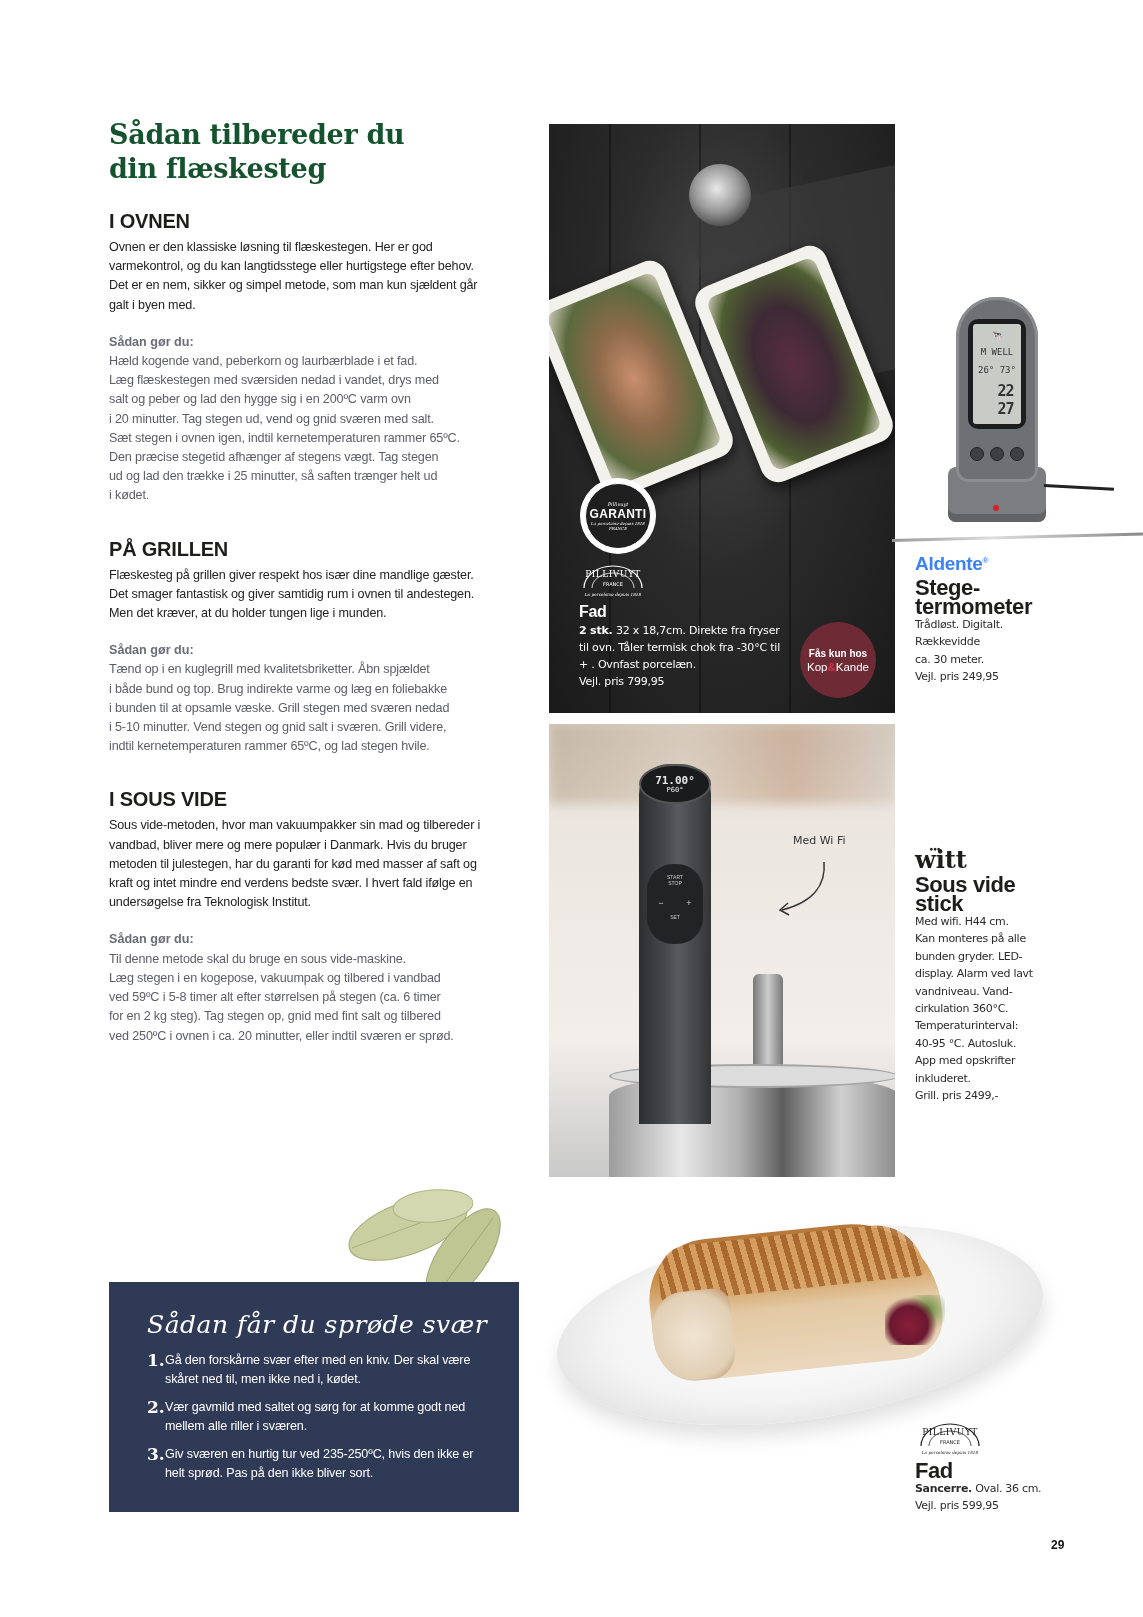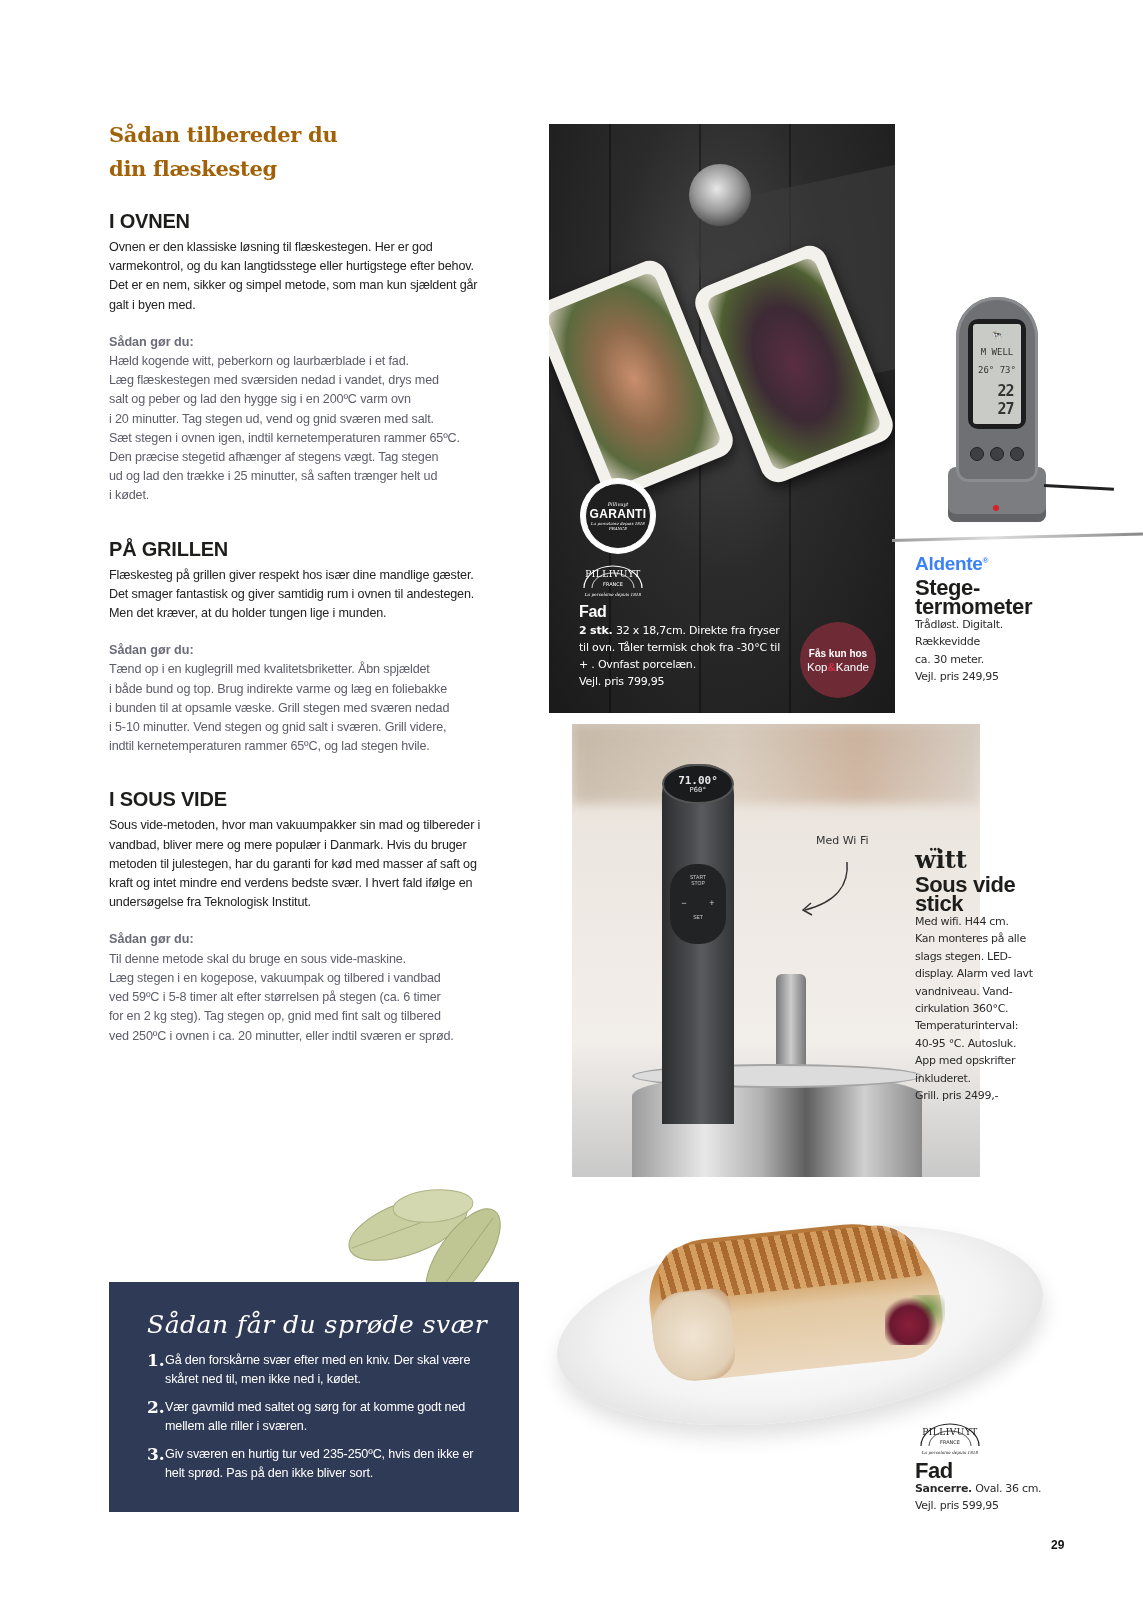--- a/index.html
+++ b/index.html
@@ -1,20 +1,20 @@
 <!DOCTYPE html>
 <html><head>
 <meta charset="utf-8">
 <style>
   * { box-sizing: border-box; margin: 0; padding: 0; }
   html, body { width: 1143px; height: 1617px; background: #ffffff; overflow: hidden; }
   body { position: relative; font-family: "Liberation Sans", sans-serif; color: #1d1d1b; }
 
   .left-col { position: absolute; left: 109px; top: 118px; width: 380px; }
-  .page-title { font-family: "DejaVu Serif", serif; font-weight: bold; font-size: 21px; line-height: 34px; color: #a16207; letter-spacing: -0.3px; }
+  .page-title { font-family: "DejaVu Serif", serif; font-weight: bold; font-size: 27px; line-height: 34px; color: #14532d; letter-spacing: -0.3px; }
   .section { margin-top: 24px; }
   .section-heading { font-family: "Liberation Sans", sans-serif; font-weight: bold; font-size: 20px; line-height: 26px; color: #1d1d1b; letter-spacing: -0.2px; }
   .section-intro { font-size: 12.6px; line-height: 19.2px; color: #222; margin-top: 4px; letter-spacing: -0.15px; }
   .howto-label { font-weight: bold; font-size: 12.6px; line-height: 19.2px; color: #6b6b7a; margin-top: 18px; }
   .howto-text { font-size: 12.6px; line-height: 19.2px; color: #5d5d6a; letter-spacing: -0.15px; }
   .howto-text span { display: block; }
 
   .photo { position: absolute; overflow: hidden; }
   .photo-dark { left: 549px; top: 124px; width: 346px; height: 589px;
     background: radial-gradient(ellipse at 50% 35%, #4a4a4a 0%, #2b2b2b 45%, #1a1a1a 100%); }
@@ -57,21 +57,21 @@
 
   .product-block { position: absolute; left: 915px; width: 140px; }
   .brand-aldente { font-family: "Liberation Sans", sans-serif; font-weight: bold; font-size: 19px; color: #3b82f6; letter-spacing: -0.3px; }
   .brand-aldente sup { font-size: 8px; }
   .brand-witt { font-family: "DejaVu Serif", serif; font-weight: bold; font-size: 24px; color: #1d1d1b; line-height: 24px; position: relative; }
   .witt-dots { position: absolute; left: 14px; top: -11px; font-size: 9px; letter-spacing: -1px; font-weight: bold; }
   .product-title { font-family: "Liberation Sans", sans-serif; font-weight: bold; font-size: 22px; line-height: 19px; color: #1d1d1b; letter-spacing: -0.4px; margin-top: 3px; }
   .product-text { font-family: "DejaVu Sans", sans-serif; font-size: 11px; line-height: 17.4px; color: #2b2b2b; letter-spacing: -0.3px; }
   .product-text b { font-weight: bold; }
 
-  .photo-sousvide { left: 572px; top: 724px; width: 408px; height: 453px;
+  .photo-sousvide { left: 549px; top: 724px; width: 346px; height: 453px;
     background: linear-gradient(180deg, #d7cec5 0%, #ebe5de 18%, #efeae5 45%, #f2eeea 70%, #c9c9c9 100%); }
   .sv-blur-top { position: absolute; left: 0; top: 0; width: 100%; height: 80px; background: linear-gradient(90deg, #b9a892 0%, #d5c7b5 40%, #c19d80 70%, #d3c8bd 100%); opacity: 0.6; filter: blur(6px); }
   .sv-stick { position: absolute; left: 90px; top: 40px; width: 72px; height: 360px; background: linear-gradient(90deg, #2d2e30 0%, #4a4b4e 40%, #5a5b5f 55%, #333436 100%); border-radius: 30px 30px 0 0; }
   .sv-top { position: absolute; left: 0; top: 0; width: 72px; height: 40px; border-radius: 50%; background: #1a1b1d; border: 2px solid #555; display: flex; flex-direction: column; align-items: center; justify-content: center; color: #e8e8e8; font-family: "DejaVu Sans Mono", monospace; }
   .sv-top .t1 { font-size: 11px; font-weight: bold; line-height: 11px; }
   .sv-top .t2 { font-size: 7px; line-height: 8px; }
   .sv-panel { position: absolute; left: 8px; top: 100px; width: 56px; height: 80px; border-radius: 26px; background: #222325; color: #ccc; font-size: 5px; text-align: center; padding-top: 10px; }
   .sv-panel .row { display: flex; justify-content: space-around; margin-top: 12px; font-size: 9px; }
   .sv-pot { position: absolute; left: 60px; top: 350px; width: 290px; height: 110px; background: linear-gradient(90deg, #9c9c9c 0%, #e8e8e8 25%, #b0b0b0 45%, #5e5e5e 60%, #d0d0d0 80%, #8a8a8a 100%); border-radius: 50% 50% 0 0 / 20% 20% 0 0; }
   .sv-pot-rim { position: absolute; left: 60px; top: 340px; width: 290px; height: 24px; border-radius: 50%; background: #dcdcdc; border: 2px solid #a5a5a5; }
@@ -104,21 +104,21 @@
   <h1 class="page-title">
     <span>Sådan tilbereder du</span><br>
     <span>din flæskesteg</span>
   </h1>
 
   <div class="section" style="margin-top:22px">
     <h2 class="section-heading">I OVNEN</h2>
     <p class="section-intro">Ovnen er den klassiske løsning til flæskestegen. Her er god varmekontrol, og du kan langtidsstege eller hurtigstege efter behov. Det er en nem, sikker og simpel metode, som man kun sjældent går galt i byen med.</p>
     <div class="howto-label">Sådan gør du:</div>
     <p class="howto-text">
-      <span>Hæld kogende witt, peberkorn og laurbærblade i et fad.</span>
+      <span>Hæld kogende vand, peberkorn og laurbærblade i et fad.</span>
       <span>Læg flæskestegen med sværsiden nedad i vandet, drys med</span>
       <span>salt og peber og lad den hygge sig i en 200ºC varm ovn</span>
       <span>i 20 minutter. Tag stegen ud, vend og gnid sværen med salt.</span>
       <span>Sæt stegen i ovnen igen, indtil kernetemperaturen rammer 65ºC.</span>
       <span>Den præcise stegetid afhænger af stegens vægt. Tag stegen</span>
       <span>ud og lad den trække i 25 minutter, så saften trænger helt ud</span>
       <span>i kødet.</span>
     </p>
   </div>
 
@@ -252,21 +252,21 @@
     <path d="M14 49 L6 56 L15 61" fill="none" stroke="#333" stroke-width="1.5"></path>
   </svg>
 </div>
 
 <div class="product-block" style="top:848px;">
   <div class="brand-witt"><span class="witt-dots">∙∙∙</span><span>witt</span></div>
   <div class="product-title">Sous vide stick</div>
   <div class="product-text">
     <div>Med wifi. H44 cm.</div>
     <div>Kan monteres på alle</div>
-    <div>slags stegen. LED-</div>
+    <div>bunden gryder. LED-</div>
     <div>display. Alarm ved lavt</div>
     <div>vandniveau. Vand-</div>
     <div>cirkulation 360°C.</div>
     <div>Temperaturinterval:</div>
     <div>40-95 °C. Autosluk.</div>
     <div>App med opskrifter</div>
     <div>inkluderet.</div>
     <div>Grill. pris 2499,-</div>
   </div>
 </div>

